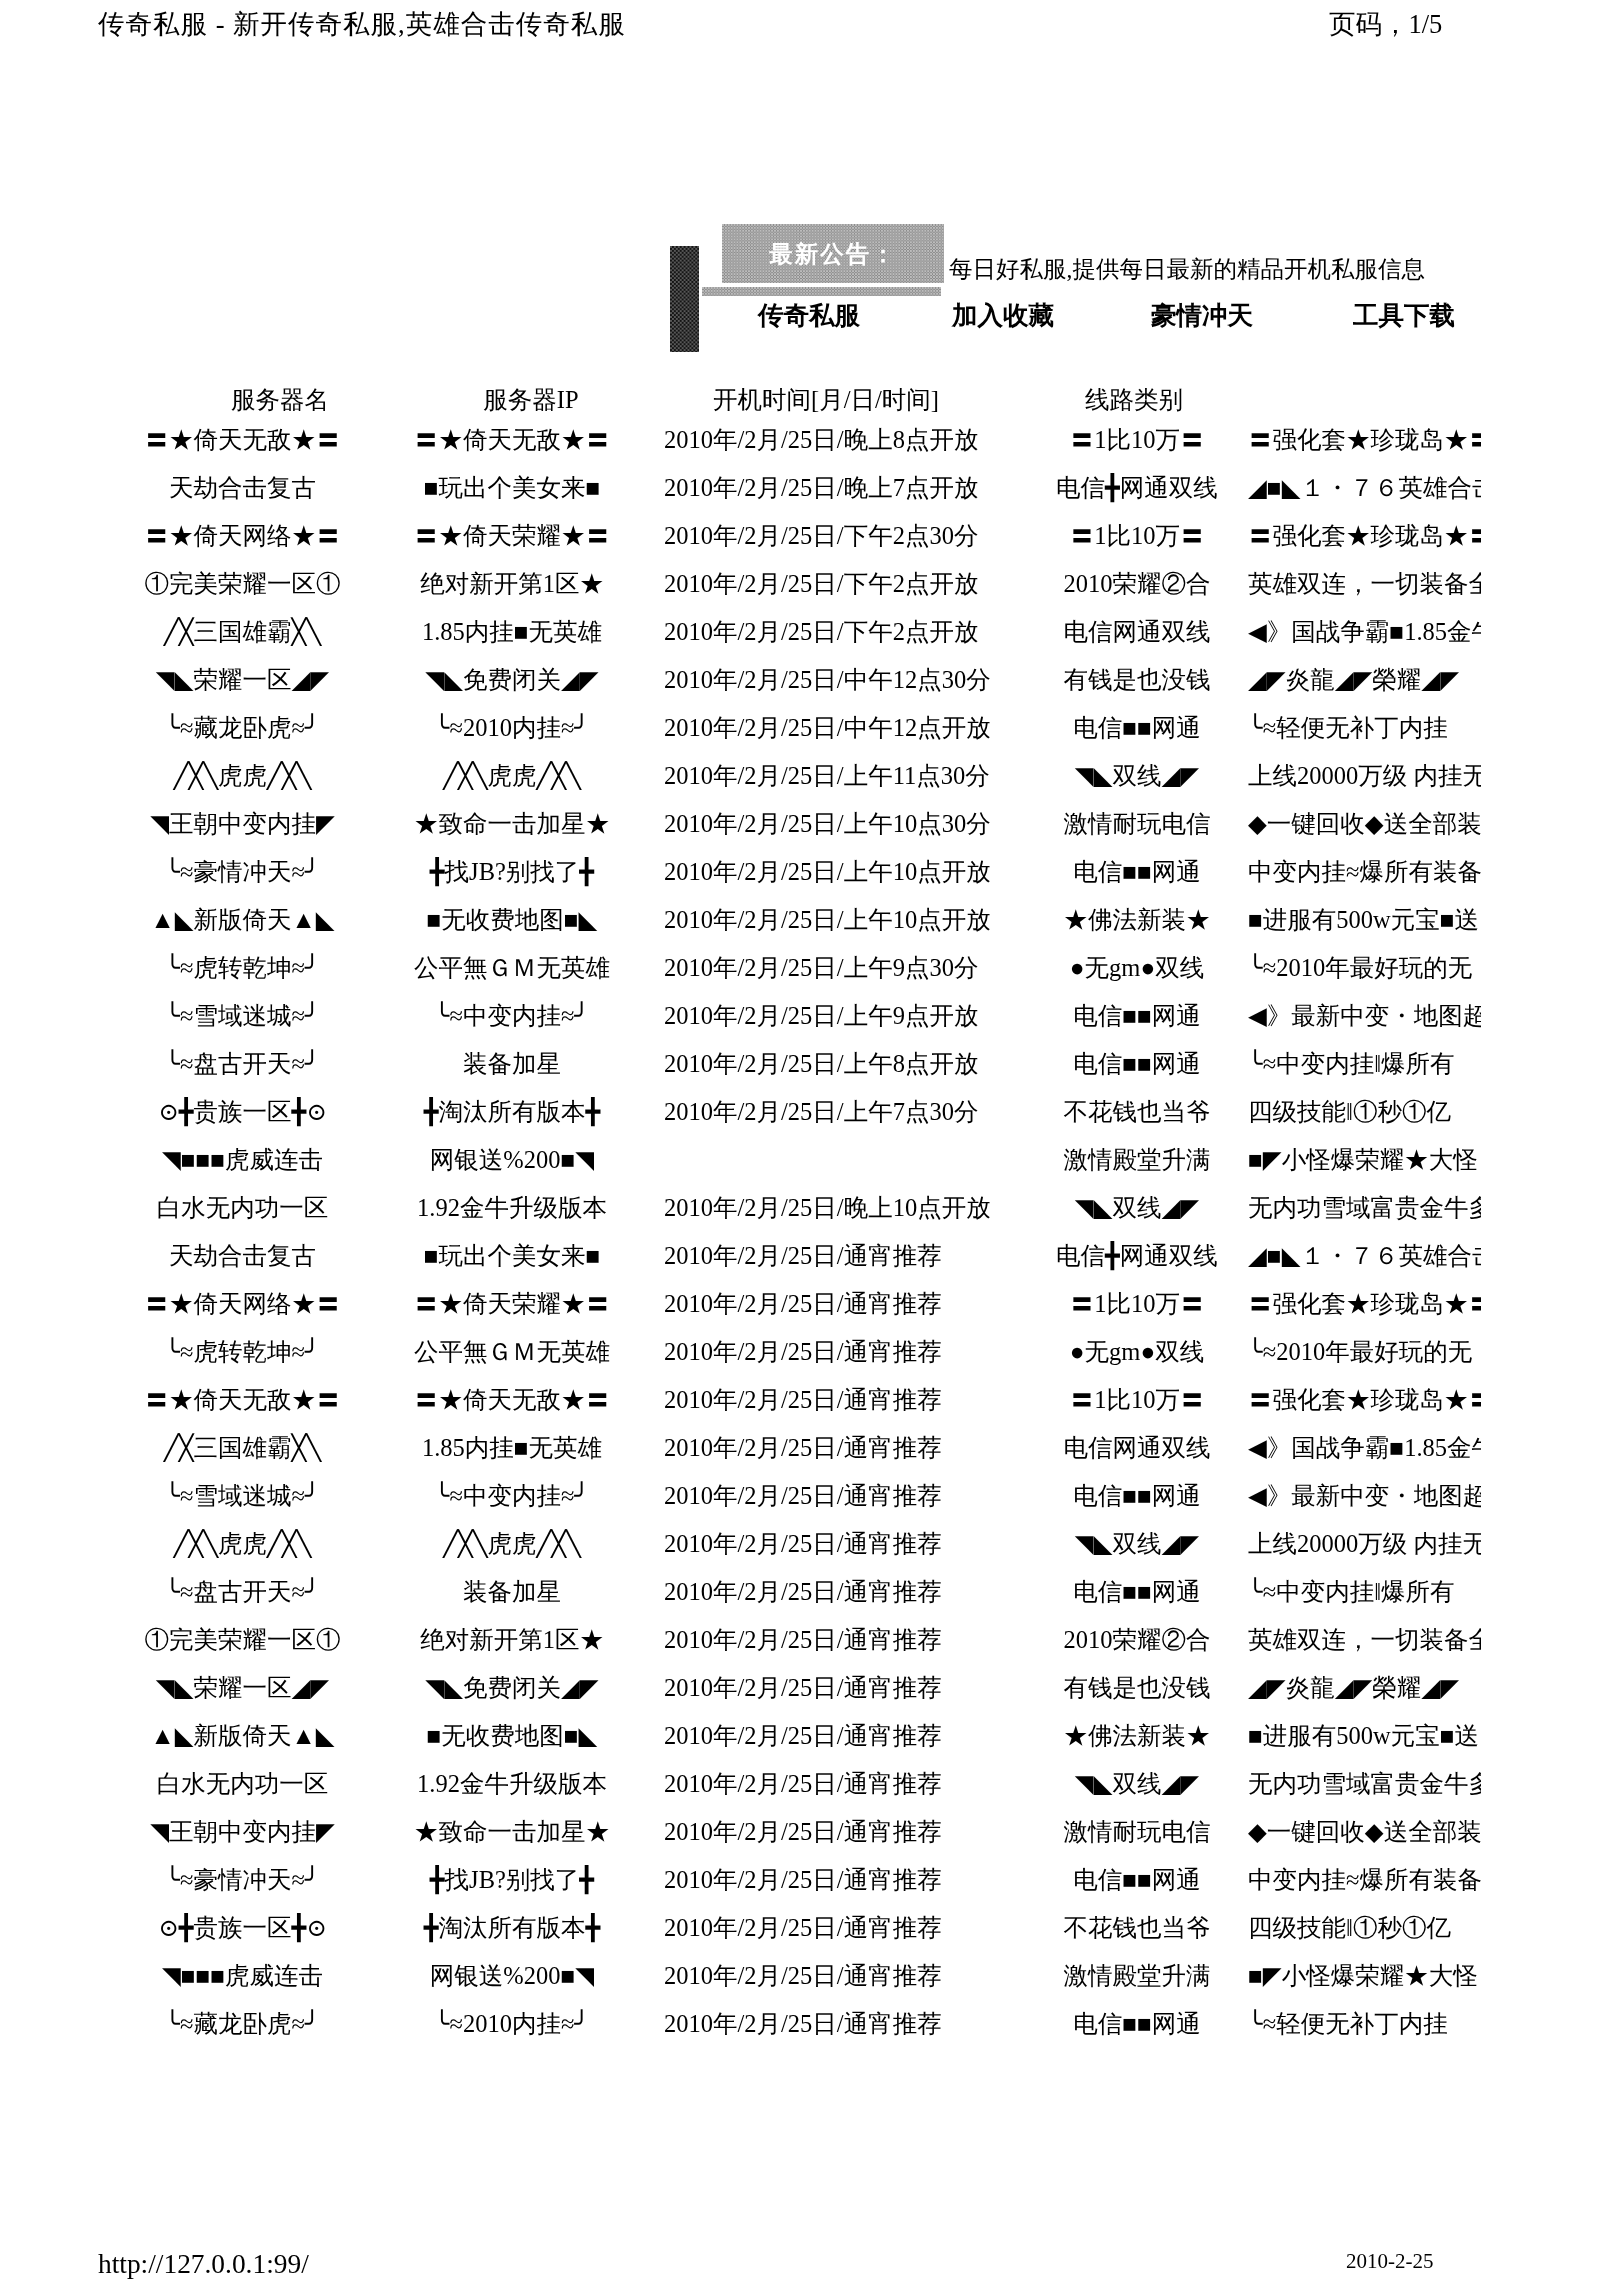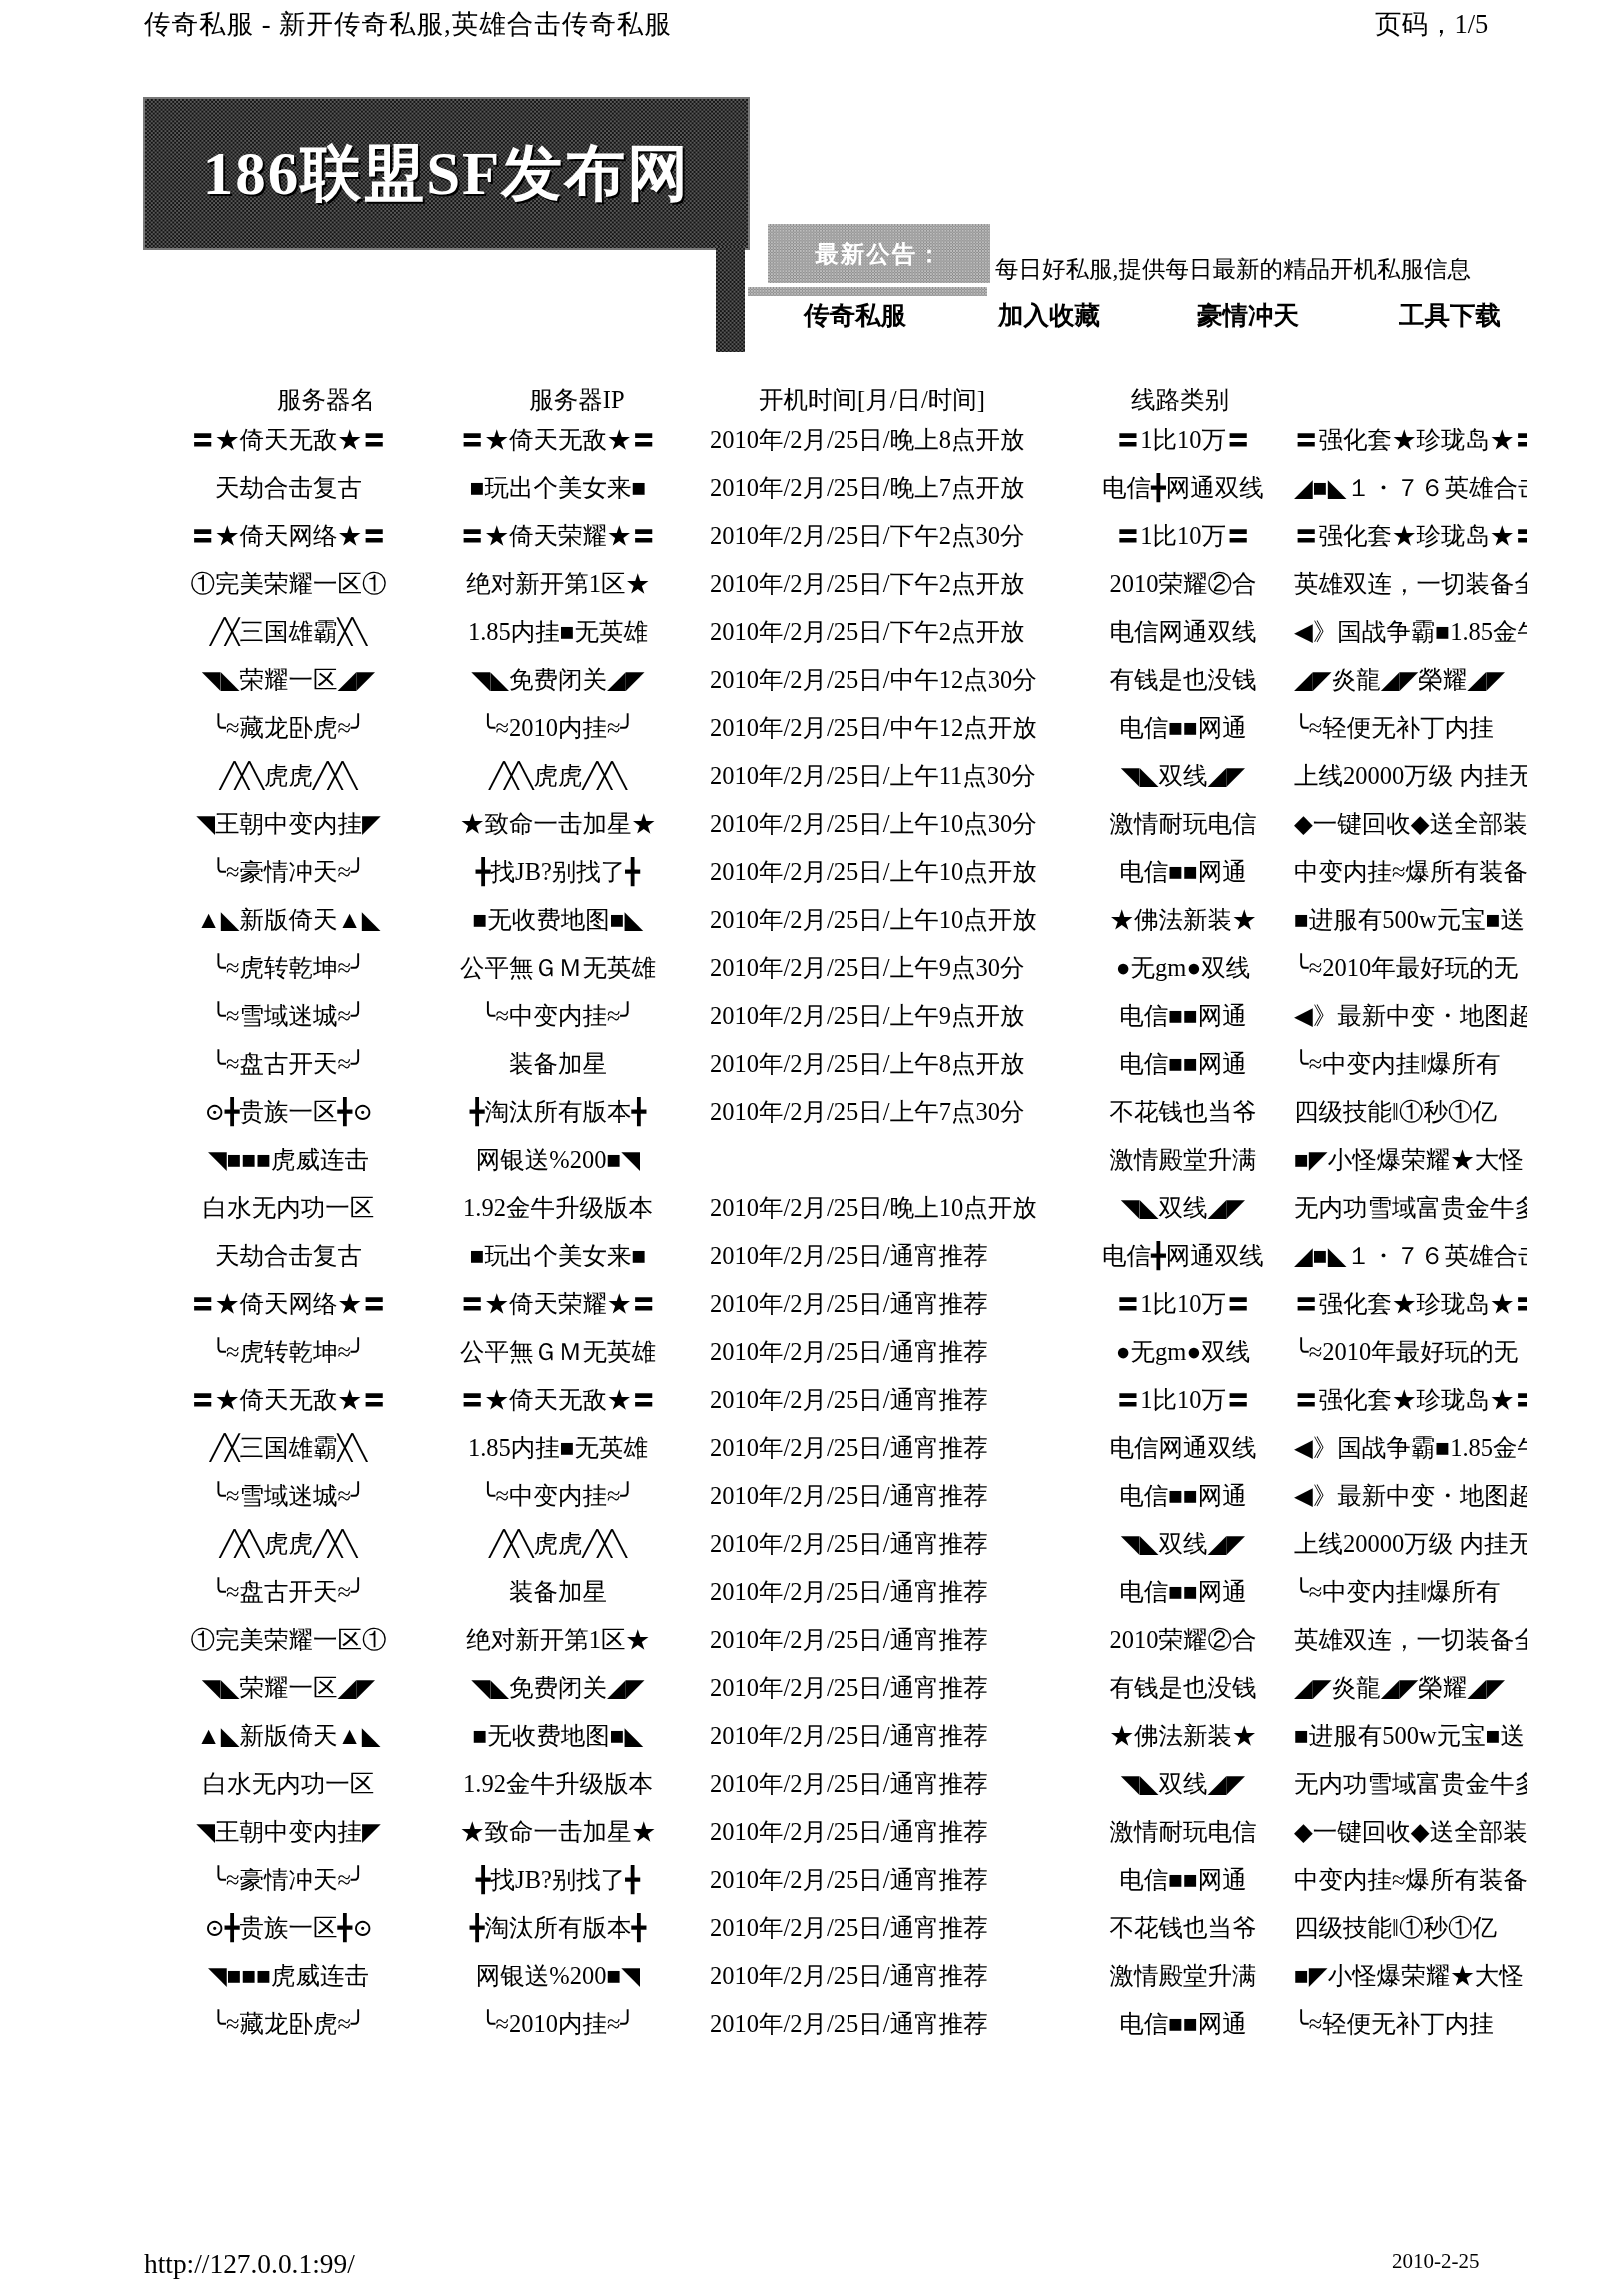--- a/index.html
+++ b/index.html
@@ -1,21 +1,21 @@
 <!DOCTYPE html>
 <html><head>
 <meta charset="utf-8">
 <style>
   html,body { margin:0; padding:0; background:#e8e8e8; }
   .page {
     position:relative; width:1621px; height:2293px; background:#ffffff;
     font-family:"Liberation Serif","DejaVu Serif",serif; color:#000;
     overflow:hidden; margin:0 auto;
   }
-  .abs { position:absolute;margin-left:46px; }
+  .abs { position:absolute; }
   .nowrap { white-space:nowrap; }
 
   .hdr-title { left:98px; top:5.9px; font-size:26.5px; letter-spacing:1px; }
   .hdr-page  { left:1329px; top:5.9px; font-size:26.5px; }
 
   .dither-dark {
     background-color:#333;
     background-image:conic-gradient(#141414 25%, #585858 0 50%, #141414 0 75%, #585858 0);
     background-size:3.9px 3.9px;
   }
@@ -67,23 +67,20 @@
   .ft-date { left:1346px; top:2249px; font-size:21px;text-align:right; }
 </style>
 </head>
 <body>
 
 <div class="page">
 
   <div class="abs hdr-title nowrap">传奇私服 - 新开传奇私服,英雄合击传奇私服</div>
   <div class="abs hdr-page nowrap">页码，1/5</div>
 
-  <div class="abs logo dither-dark">
-    <span class="logo-text">186联盟SF发布网</span>
-  </div>
   <div class="abs logo-notch dither-dark"></div>
   <div class="abs nav-divider dither-gray"></div>
 
   <div class="abs badge dither-gray">
     <span class="badge-label">最新公告：</span>
   </div>
   <div class="abs announce nowrap">每日好私服,提供每日最新的精品开机私服信息</div>
 
   <div class="abs nav-item nav-0 nowrap">传奇私服</div>
   <div class="abs nav-item nav-1 nowrap">加入收藏</div>

